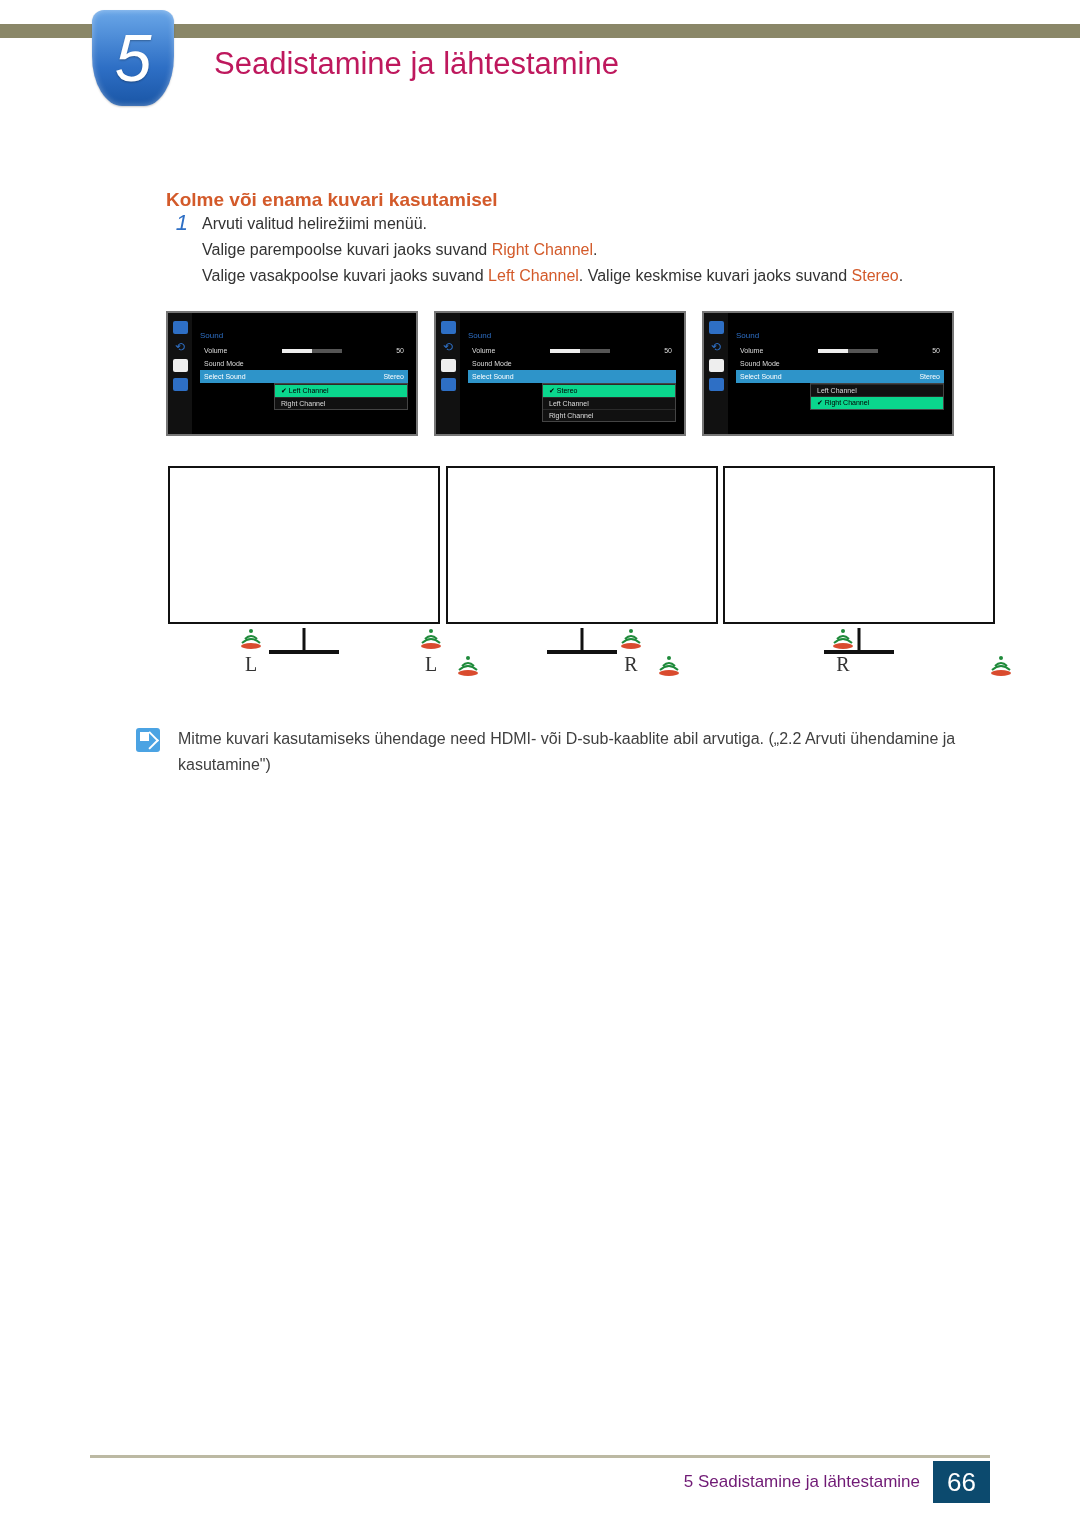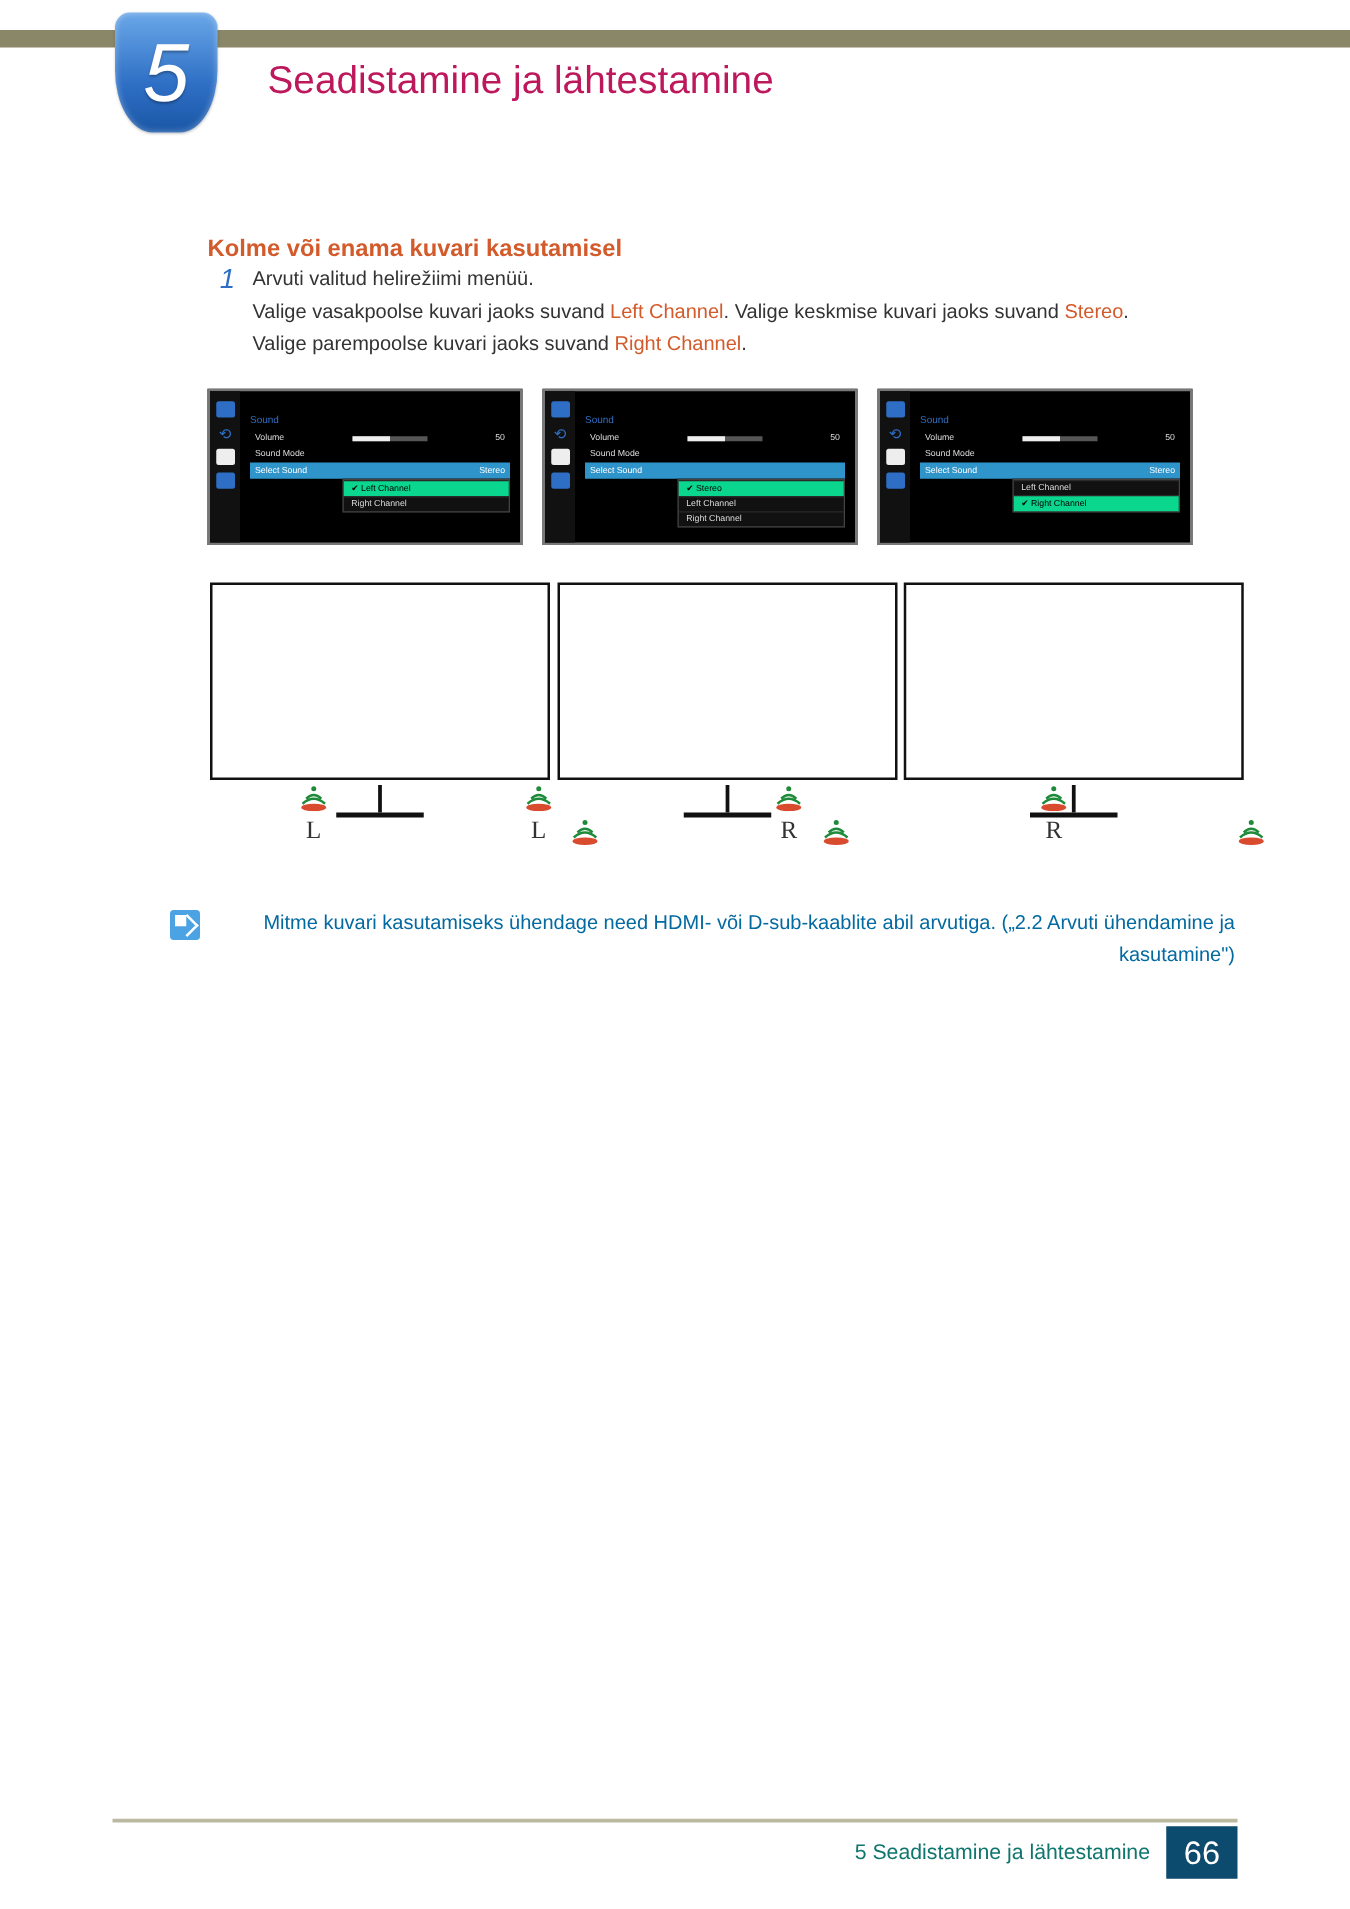--- a/index.html
+++ b/index.html
@@ -219,21 +219,21 @@
     border-bottom:2px solid #fff;
     transform:rotate(-45deg) translate(1px,-2px);
   }
   .note-icon::before{
     content:"";
     position:absolute;
     left:4px; top:4px;
     width:9px;height:9px;
     background:#fff;
   }
-  .note-text { font-size:16px; line-height:26px; color:#0369a1;text-align:right; }
+  .note-text { font-size:16px; line-height:26px; color:#404040; }
 
   
   .footer {
     position:absolute;
     bottom:24px; left:90px; right:90px;
     height:42px;
   }
   .footer-line {
     position:absolute;
     top:-6px; left:0; right:0; height:3px;
@@ -243,21 +243,21 @@
     position:absolute; right:0; top:0; bottom:0;
     display:flex; align-items:center;
     background:#0c4a6e;
     padding: 0 14px;
     color:#fff;
     font-size:26px;
   }
   .footer-text{
     position:absolute; right:70px; top:0; height:42px;
     display:flex; align-items:center;
-    color:#0f766e;
+    color:#701a75;
     font-size:17px;
   }
 </style>
 </head>
 <body>
 
 <div class="top-bar"></div>
 
 <div class="chapter-badge">
   <span>5</span>
@@ -265,24 +265,24 @@
 <h1 class="chapter-title">Seadistamine ja lähtestamine</h1>
 
 <div class="content">
   <h2 class="section-heading">Kolme või enama kuvari kasutamisel</h2>
 
   <div class="step">
     <div class="step-num">1</div>
     <div class="step-body">
       <div>Arvuti valitud helirežiimi menüü.</div>
       <div>
+        <span>Valige parempoolse kuvari jaoks suvand </span><span class="hl">Right Channel</span><span>.</span>
+      </div>
+      <div>
         <span>Valige vasakpoolse kuvari jaoks suvand </span><span class="hl">Left Channel</span><span>. Valige keskmise kuvari jaoks suvand </span><span class="hl">Stereo</span><span>.</span>
-      </div>
-      <div>
-        <span>Valige parempoolse kuvari jaoks suvand </span><span class="hl">Right Channel</span><span>.</span>
       </div>
     </div>
   </div>
 
   <div class="osd-row">
 
     <div class="osd">
       <div class="osd-sidebar">
         <div class="ico ico-monitor"></div>
         <div class="ico ico-arrows">⟲</div>

